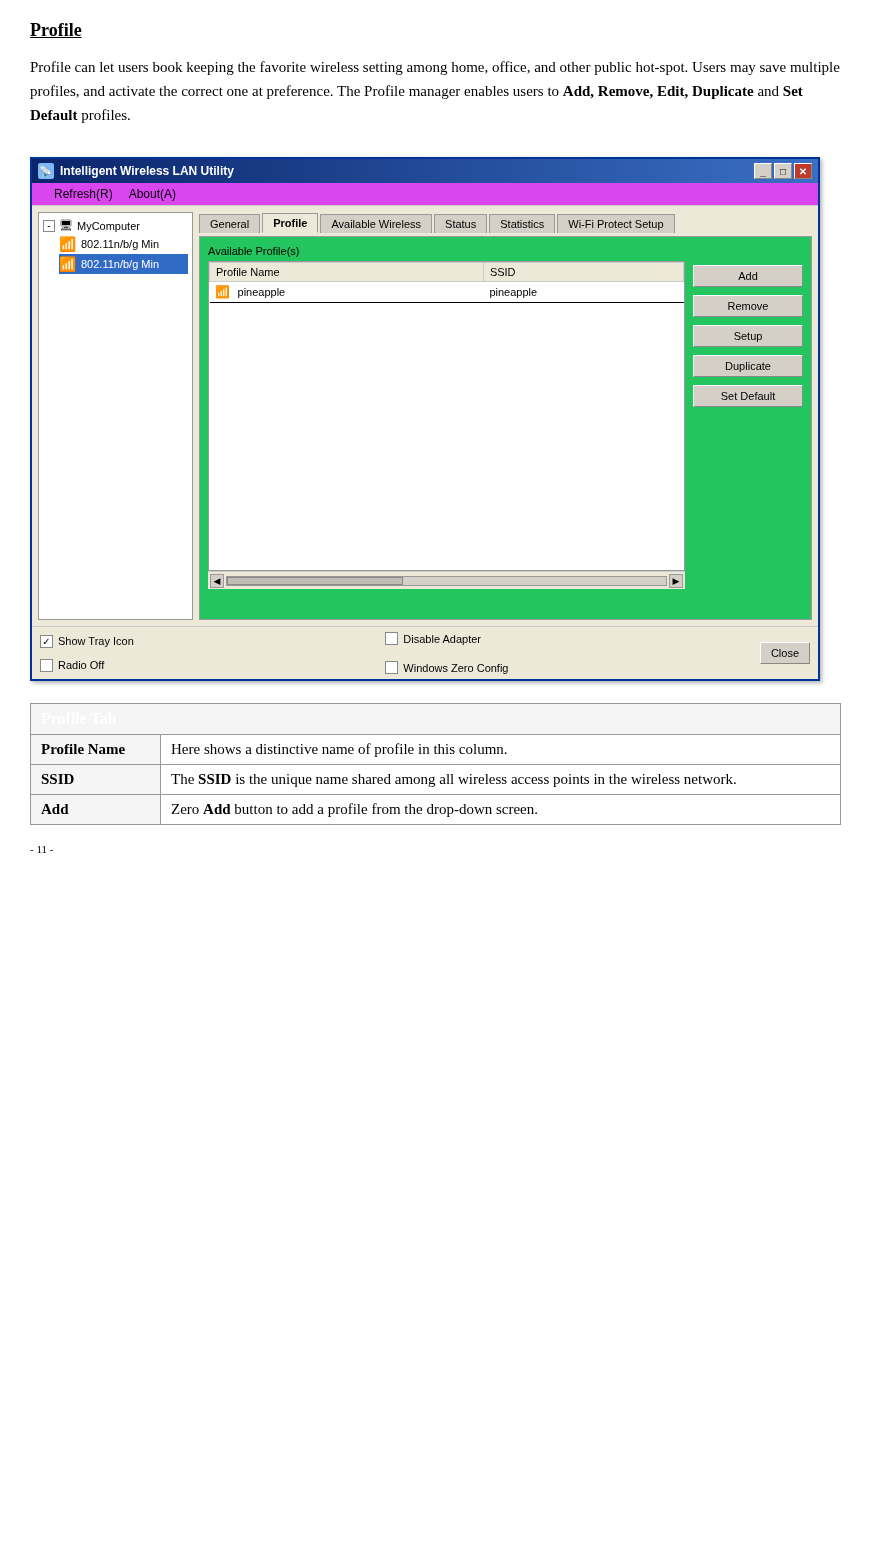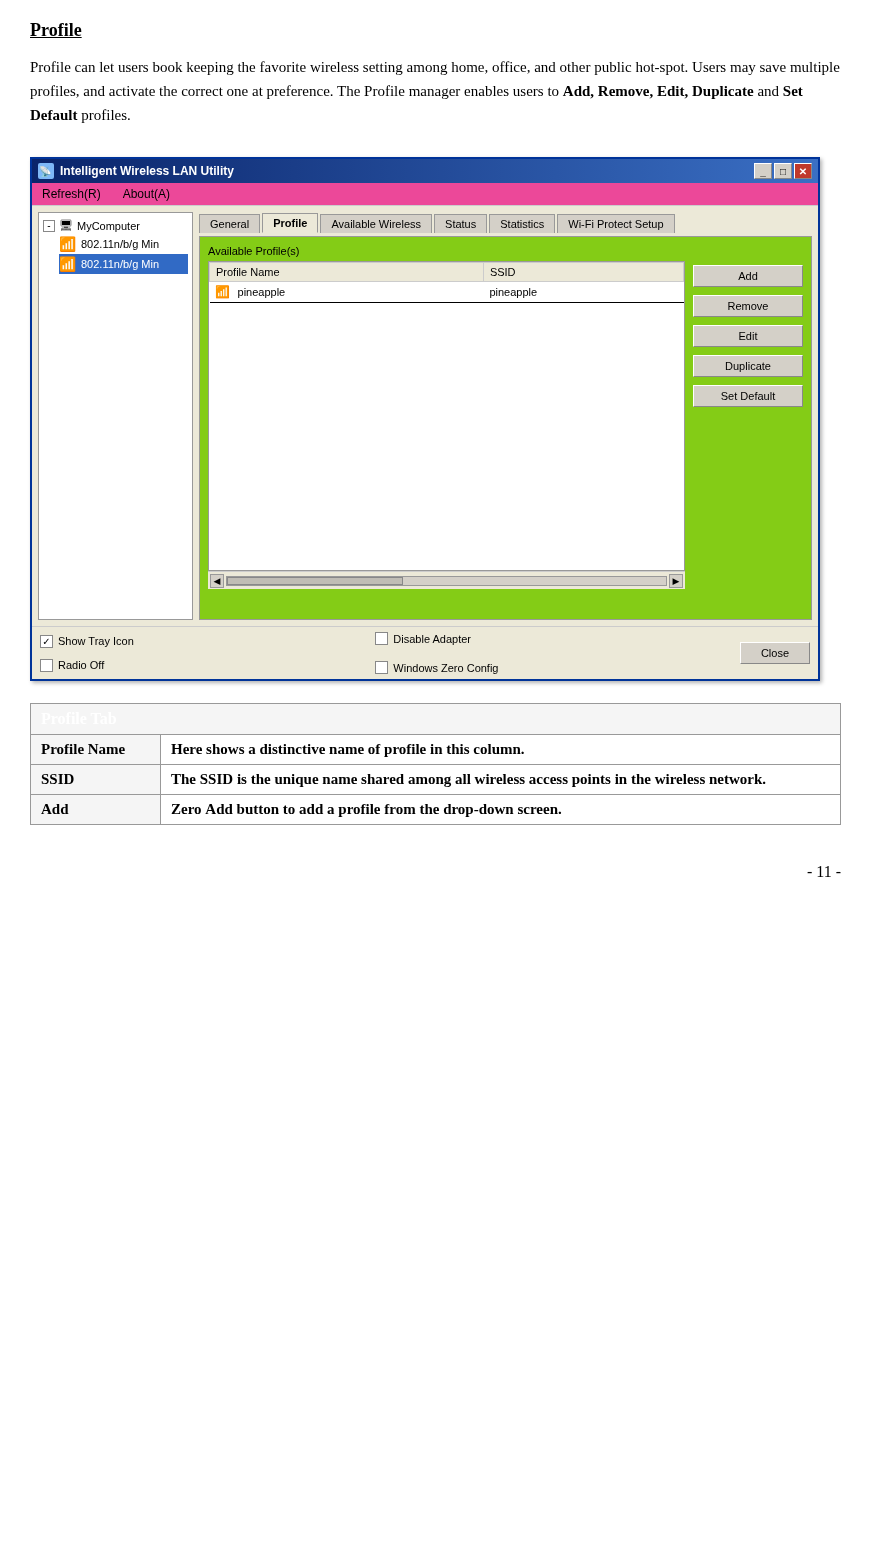--- a/index.html
+++ b/index.html
@@ -88,27 +88,27 @@
       color: #000;
     }
 
     .tb-btn-close {
       background: #c0392b;
       color: white;
     }
 
     
     .menu-bar {
-      background: #ec4899;
+      background: #d946ef;
       font-family: Tahoma, Arial, sans-serif;
       font-size: 12px;
-      padding: 2px 4px;
+      padding: 2px 16px;
       border-bottom: 1px solid #ccc;
       display: flex;
-      gap: 10px;
+      gap: 4px;
     }
 
     .menu-item {
       padding: 2px 6px;
       cursor: pointer;
     }
 
     
     .dialog-body {
       display: flex;
@@ -193,21 +193,21 @@
     .tab-active {
       background: #ece9d8;
       border-bottom: 1px solid #ece9d8;
       z-index: 2;
       font-weight: bold;
     }
 
     
     .tab-content {
       border: 1px solid #999;
-      background: #84cc16;
+      background: #22c55e;
       padding: 8px;
       flex: 1;
       font-family: Tahoma, Arial, sans-serif;
       font-size: 11px;
       display: flex;
       gap: 8px;
     }
 
     
     .profile-area {
@@ -373,34 +373,33 @@
     }
 
     .info-table-header td {
       padding: 6px 10px;
     }
 
     .info-table td {
       border: 1px solid #999;
       padding: 6px 10px;
       vertical-align: top;
-      font-weight: bold;
     }
 
     .info-table tr td:first-child {
       width: 130px;
       font-weight: bold;
       background: #f5f5f5;
     }
 
     
     .page-footer {
-      text-align: right;
-      margin-top: 38px;
-      font-size: 16px;
+      text-align: left;
+      margin-top: 18px;
+      font-size: 11px;
     }
   </style>
 </head>
 <body>
 
 <h1 class="page-title">Profile</h1>
 
 <p class="intro-text">
   <span>Profile can let users book keeping the favorite wireless setting among home, office, and other public hot-spot. Users may save multiple profiles, and activate the correct one at preference. The Profile manager enables users to </span><strong>Add, Remove, Edit, Duplicate</strong><span> and </span><strong>Set Default</strong><span> profiles.</span>
 </p>
@@ -484,21 +483,21 @@
             <div class="scroll-track">
               <div class="scroll-thumb"></div>
             </div>
             <div class="scroll-arrow">▶</div>
           </div>
         </div>
 
         <div class="action-buttons">
           <button class="win-button">Add</button>
           <button class="win-button">Remove</button>
-          <button class="win-button">Edit</button>
+          <button class="win-button">Setup</button>
           <button class="win-button">Duplicate</button>
           <button class="win-button">Set Default</button>
         </div>
 
       </div>
     </div>
   </div>
 
   <div class="dialog-bottom">
     <div class="bottom-left">
@@ -516,21 +515,21 @@
       <div class="checkbox-row">
         <div class="win-checkbox"></div>
         <span>Disable Adapter</span>
       </div>
       <div class="checkbox-row">
         <div class="win-checkbox"></div>
         <span>Windows Zero Config</span>
       </div>
     </div>
 
-    <button class="win-button" style="width:70px;">Close</button>
+    <button class="win-button" style="width:50px;">Close</button>
   </div>
 
 </div>
 
 <div class="info-table-section">
   <table class="info-table">
     <tbody>
         <tr class="info-table-header">
       <td colspan="2">Profile Tab</td>
     </tr>

